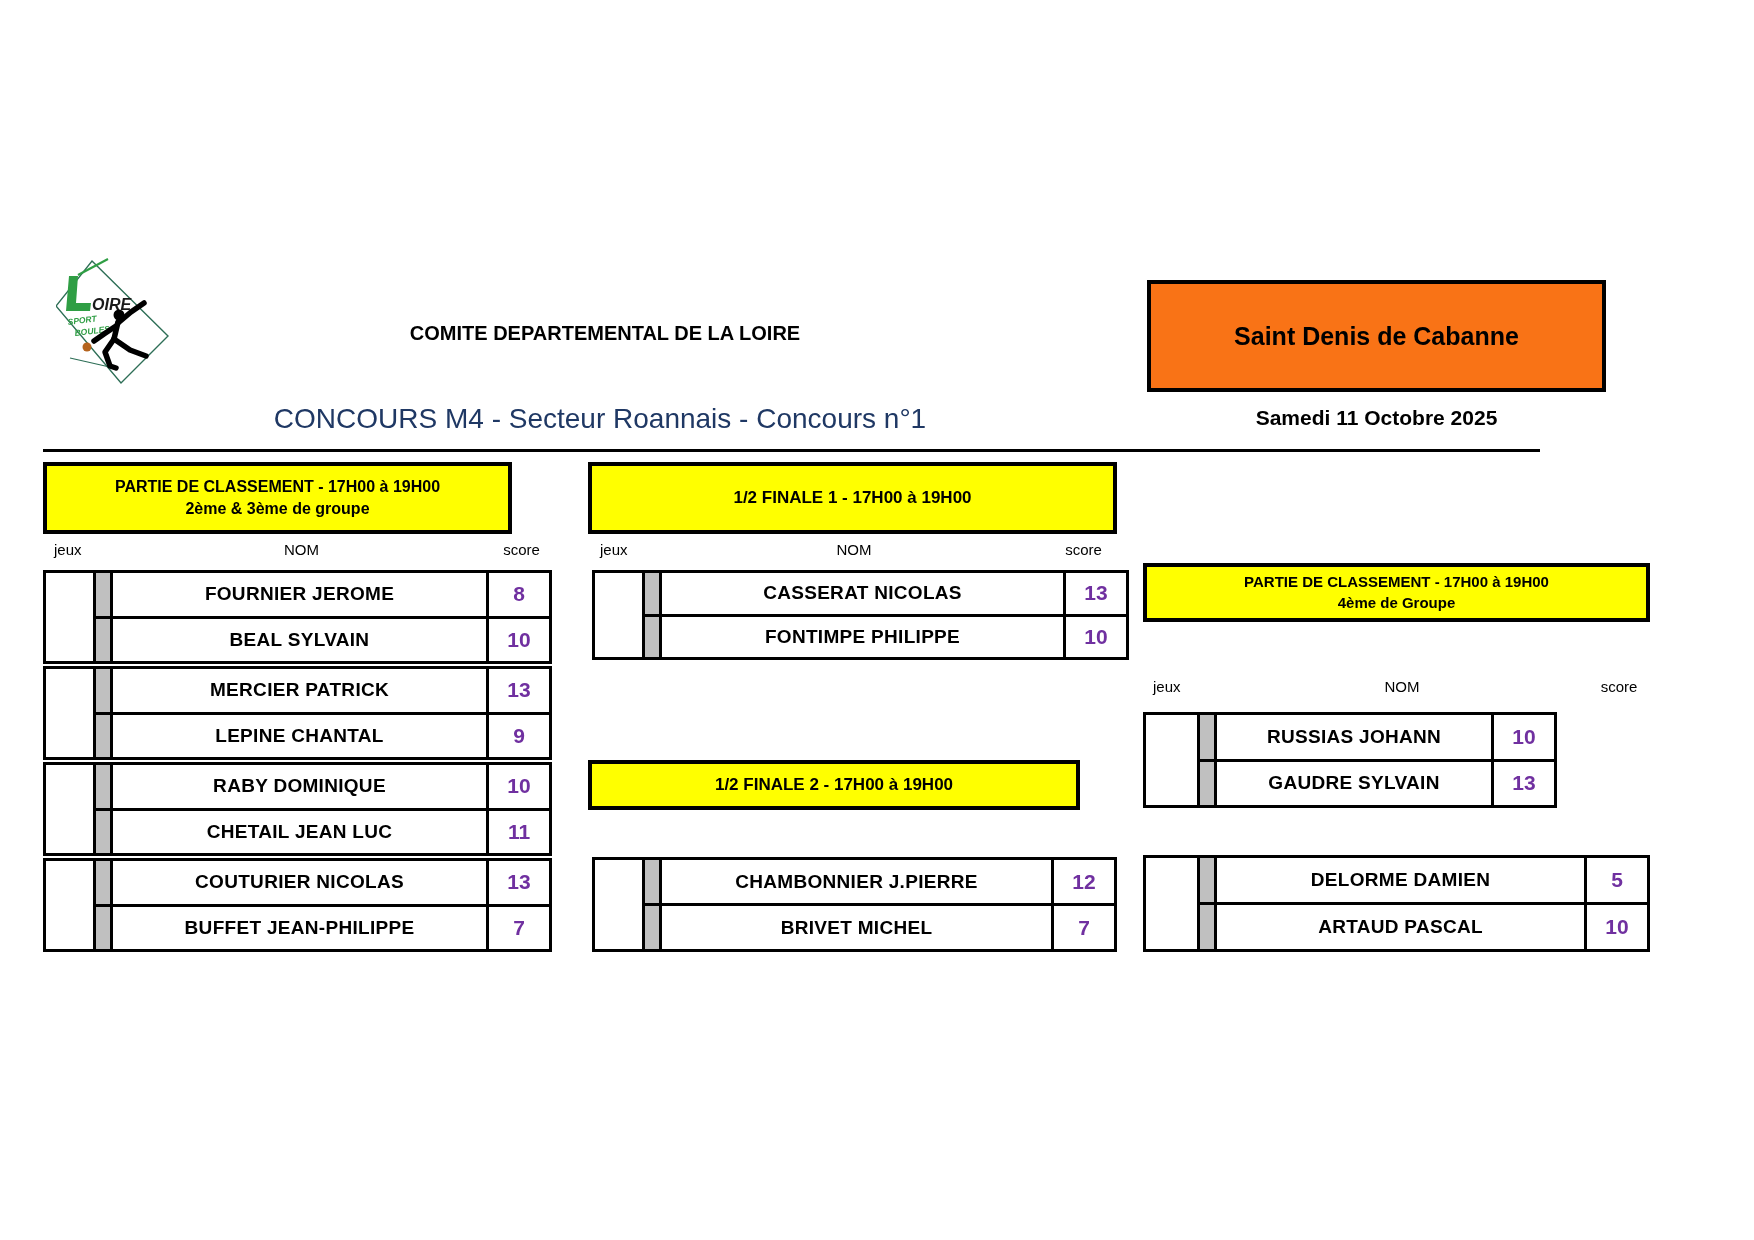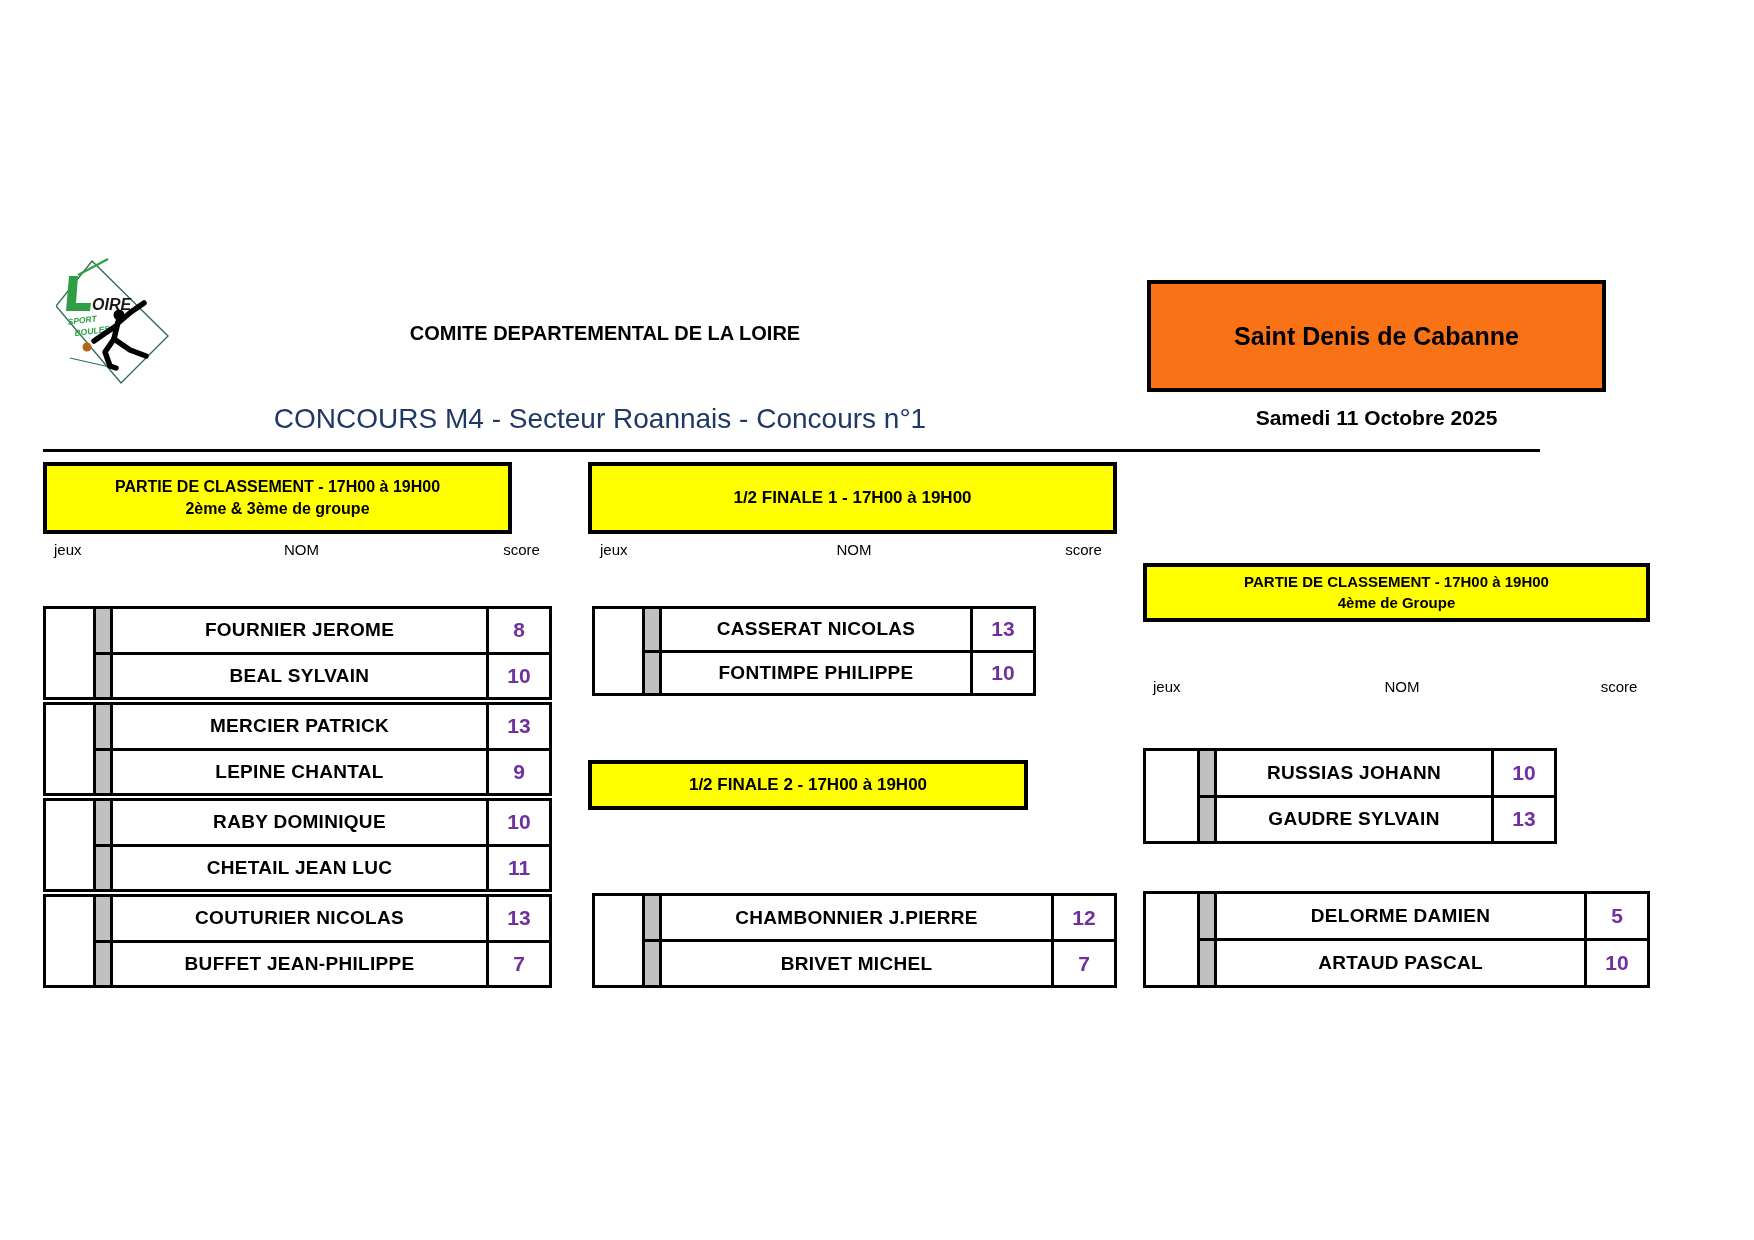--- a/index.html
+++ b/index.html
@@ -20,21 +20,21 @@
   
   .yellow-box{background:#FFFF00;border:4px solid #000;box-sizing:border-box;
               display:flex;flex-direction:column;align-items:center;justify-content:center;
               font-weight:bold;text-align:center;line-height:1.35;}
   .fs16{font-size:16px;} .fs17{font-size:17px;} .fs15{font-size:15px;}
 
   
   .collabel{font-size:15px;}
 
   
-  .pair{position:absolute;box-sizing:border-box;border:3px solid #000;background:#fff;display:flex;margin-top:36px;}
+  .pair{position:absolute;box-sizing:border-box;border:3px solid #000;background:#fff;display:flex;}
   .jeux-cell{width:47px;border-right:3px solid #000;background:#fff;}
   .rows{flex:1;display:flex;flex-direction:column;min-width:0;}
   .mrow{flex:1;display:flex;align-items:stretch;min-height:0;}
   .mrow.second{border-top:3px solid #000;}
   .strip{width:14px;background:#C0C0C0;border-right:3px solid #000;}
   .nom{flex:1;display:flex;align-items:center;justify-content:center;
        font-weight:bold;font-size:19px;letter-spacing:.3px;white-space:nowrap;}
   .score{width:60px;border-left:3px solid #000;display:flex;align-items:center;justify-content:center;
          font-weight:bold;font-size:21px;color:#7030A0;}
 </style>
@@ -78,21 +78,21 @@
 
   <div class="abs yellow-box fs16" style="left:43px;top:462px;width:469px;height:72px">
     <span>PARTIE DE CLASSEMENT - 17H00 à 19H00</span>
     <span>2ème &amp; 3ème de groupe</span>
   </div>
 
   <div class="abs yellow-box fs17" style="left:588px;top:462px;width:529px;height:72px">
     <span>1/2 FINALE 1 - 17H00 à 19H00</span>
   </div>
 
-  <div class="abs yellow-box fs17" style="left:588px;top:760px;width:440px;height:50px">
+  <div class="abs yellow-box fs17" style="left:588px;top:760px;width:492px;height:50px">
     <span>1/2 FINALE 2 - 17H00 à 19H00</span>
   </div>
 
   <div class="abs yellow-box fs15" style="left:1143px;top:563px;width:507px;height:59px">
     <span>PARTIE DE CLASSEMENT - 17H00 à 19H00</span>
     <span>4ème de Groupe</span>
   </div>
 
   <div class="abs collabel" style="left:54px;top:541px;width:70px">jeux</div>
   <div class="abs collabel center" style="left:112px;top:541px;width:379px">NOM</div>
@@ -163,21 +163,21 @@
         <div class="score">13</div>
       </div>
       <div class="mrow second">
         <div class="strip"></div>
         <div class="nom">BUFFET JEAN-PHILIPPE</div>
         <div class="score">7</div>
       </div>
     </div>
   </div>
 
-  <div class="pair" style="left:592px;top:570px;width:444px;height:90px">
+  <div class="pair" style="left:592px;top:570px;width:537px;height:90px">
     <div class="jeux-cell"></div>
     <div class="rows">
       <div class="mrow">
         <div class="strip"></div>
         <div class="nom">CASSERAT NICOLAS</div>
         <div class="score">13</div>
       </div>
       <div class="mrow second">
         <div class="strip"></div>
         <div class="nom">FONTIMPE PHILIPPE</div>

